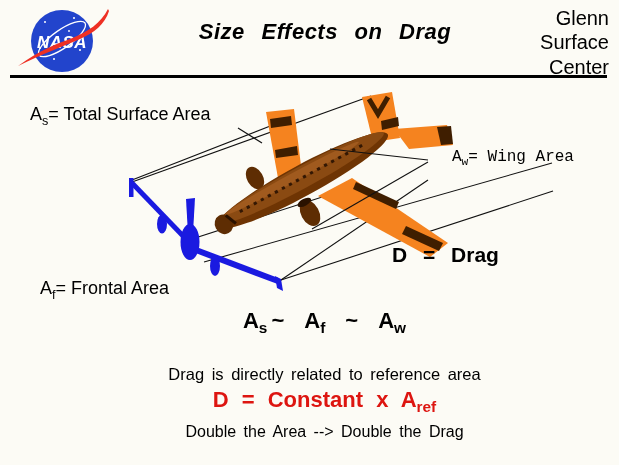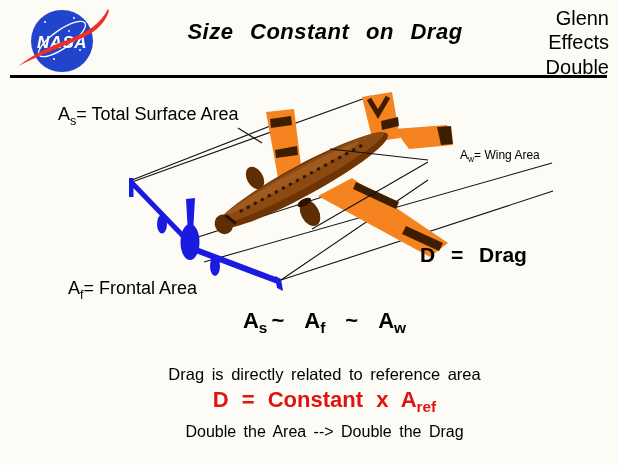--- a/index.html
+++ b/index.html
@@ -14,24 +14,24 @@
   .nasa-circle{fill:var(--nasa-blue);}
   .nasa-orbit{fill:none;stroke:#fff;stroke-width:1.3px;}
   .nasa-star{fill:#fff;}
   .nasa-swoosh{fill:var(--nasa-red);}
   .nasa-word{fill:#fff;font:italic 700 17px "Liberation Sans",sans-serif;letter-spacing:.5px;}
   .page-title{left:130px;top:19px;width:390px;text-align:center;
     font-size:22px;font-weight:700;font-style:italic;word-spacing:10px;letter-spacing:.5px;}
   .org-block{right:10px;top:6px;text-align:right;font-size:20px;line-height:1.22;}
   .head-rule{left:10px;top:75px;width:597px;height:3px;background:var(--ink,#000);}
   
-  .lab{font-size:18px;white-space:nowrap;margin-left:28px;}
+  .lab{font-size:18px;white-space:nowrap;}
   .lab sub,.eq sub{font-size:.7em;}
   .lab-as{left:30px;top:104px;}
-  .lab-aw{left:432px;top:148px;font-size:12px;}
+  .lab-aw{left:452px;top:148px;font-size:16px;font-family:Liberation Mono, monospace;}
   .lab-af{left:40px;top:278px;}
   .lab-drag{left:392px;top:243px;font-size:21px;font-weight:700;word-spacing:10px;}
   
   .plane-svg{left:0;top:85px;width:619px;height:230px;}
   .ln{stroke:var(--line-black,#111);stroke-width:1.1px;fill:none;}
   .orange{fill:var(--plane-orange);}
   .dk{fill:var(--plane-brown-dark);}
   .fuse{fill:var(--plane-brown);}
   .fuse-hi{fill:#8a4a12;}
   .fuse-hi2{fill:#a05a1e;}
@@ -60,26 +60,26 @@
     <circle class="nasa-star" cx="62" cy="16" r="1"></circle>
     <circle class="nasa-star" cx="42" cy="57" r="1"></circle>
     <circle class="nasa-star" cx="68" cy="48" r="1"></circle>
     <circle class="nasa-star" cx="28" cy="46" r="1"></circle>
     <circle class="nasa-star" cx="57" cy="29" r="0.9"></circle>
   </g>
   <text class="nasa-word" x="50" y="46" text-anchor="middle">NASA</text>
   <path class="nasa-swoosh" d="M6,64 C28,48 44,42 58,37 C76,30 89,21 96,7 L97,9 C93,22 82,31 68,37 C52,44 30,52 6,64 Z"></path>
 </svg>
 
-<div class="abs page-title">Size  Constant  on  Drag</div>
+<div class="abs page-title">Size  Effects  on  Drag</div>
 
 <div class="abs org-block">
   <div>Glenn</div>
-  <div>Effects</div>
-  <div>Double</div>
+  <div>Surface</div>
+  <div>Center</div>
 </div>
 
 <div class="abs head-rule"></div>
 
 <svg class="abs plane-svg" viewBox="0 85 619 230" aria-hidden="true">
 
   <g>
     <path class="ln" d="M132,180 L283,121"></path>
     <path class="ln" d="M132,182 L371,96"></path>
     <path class="ln" d="M192,239 L347,189"></path>

